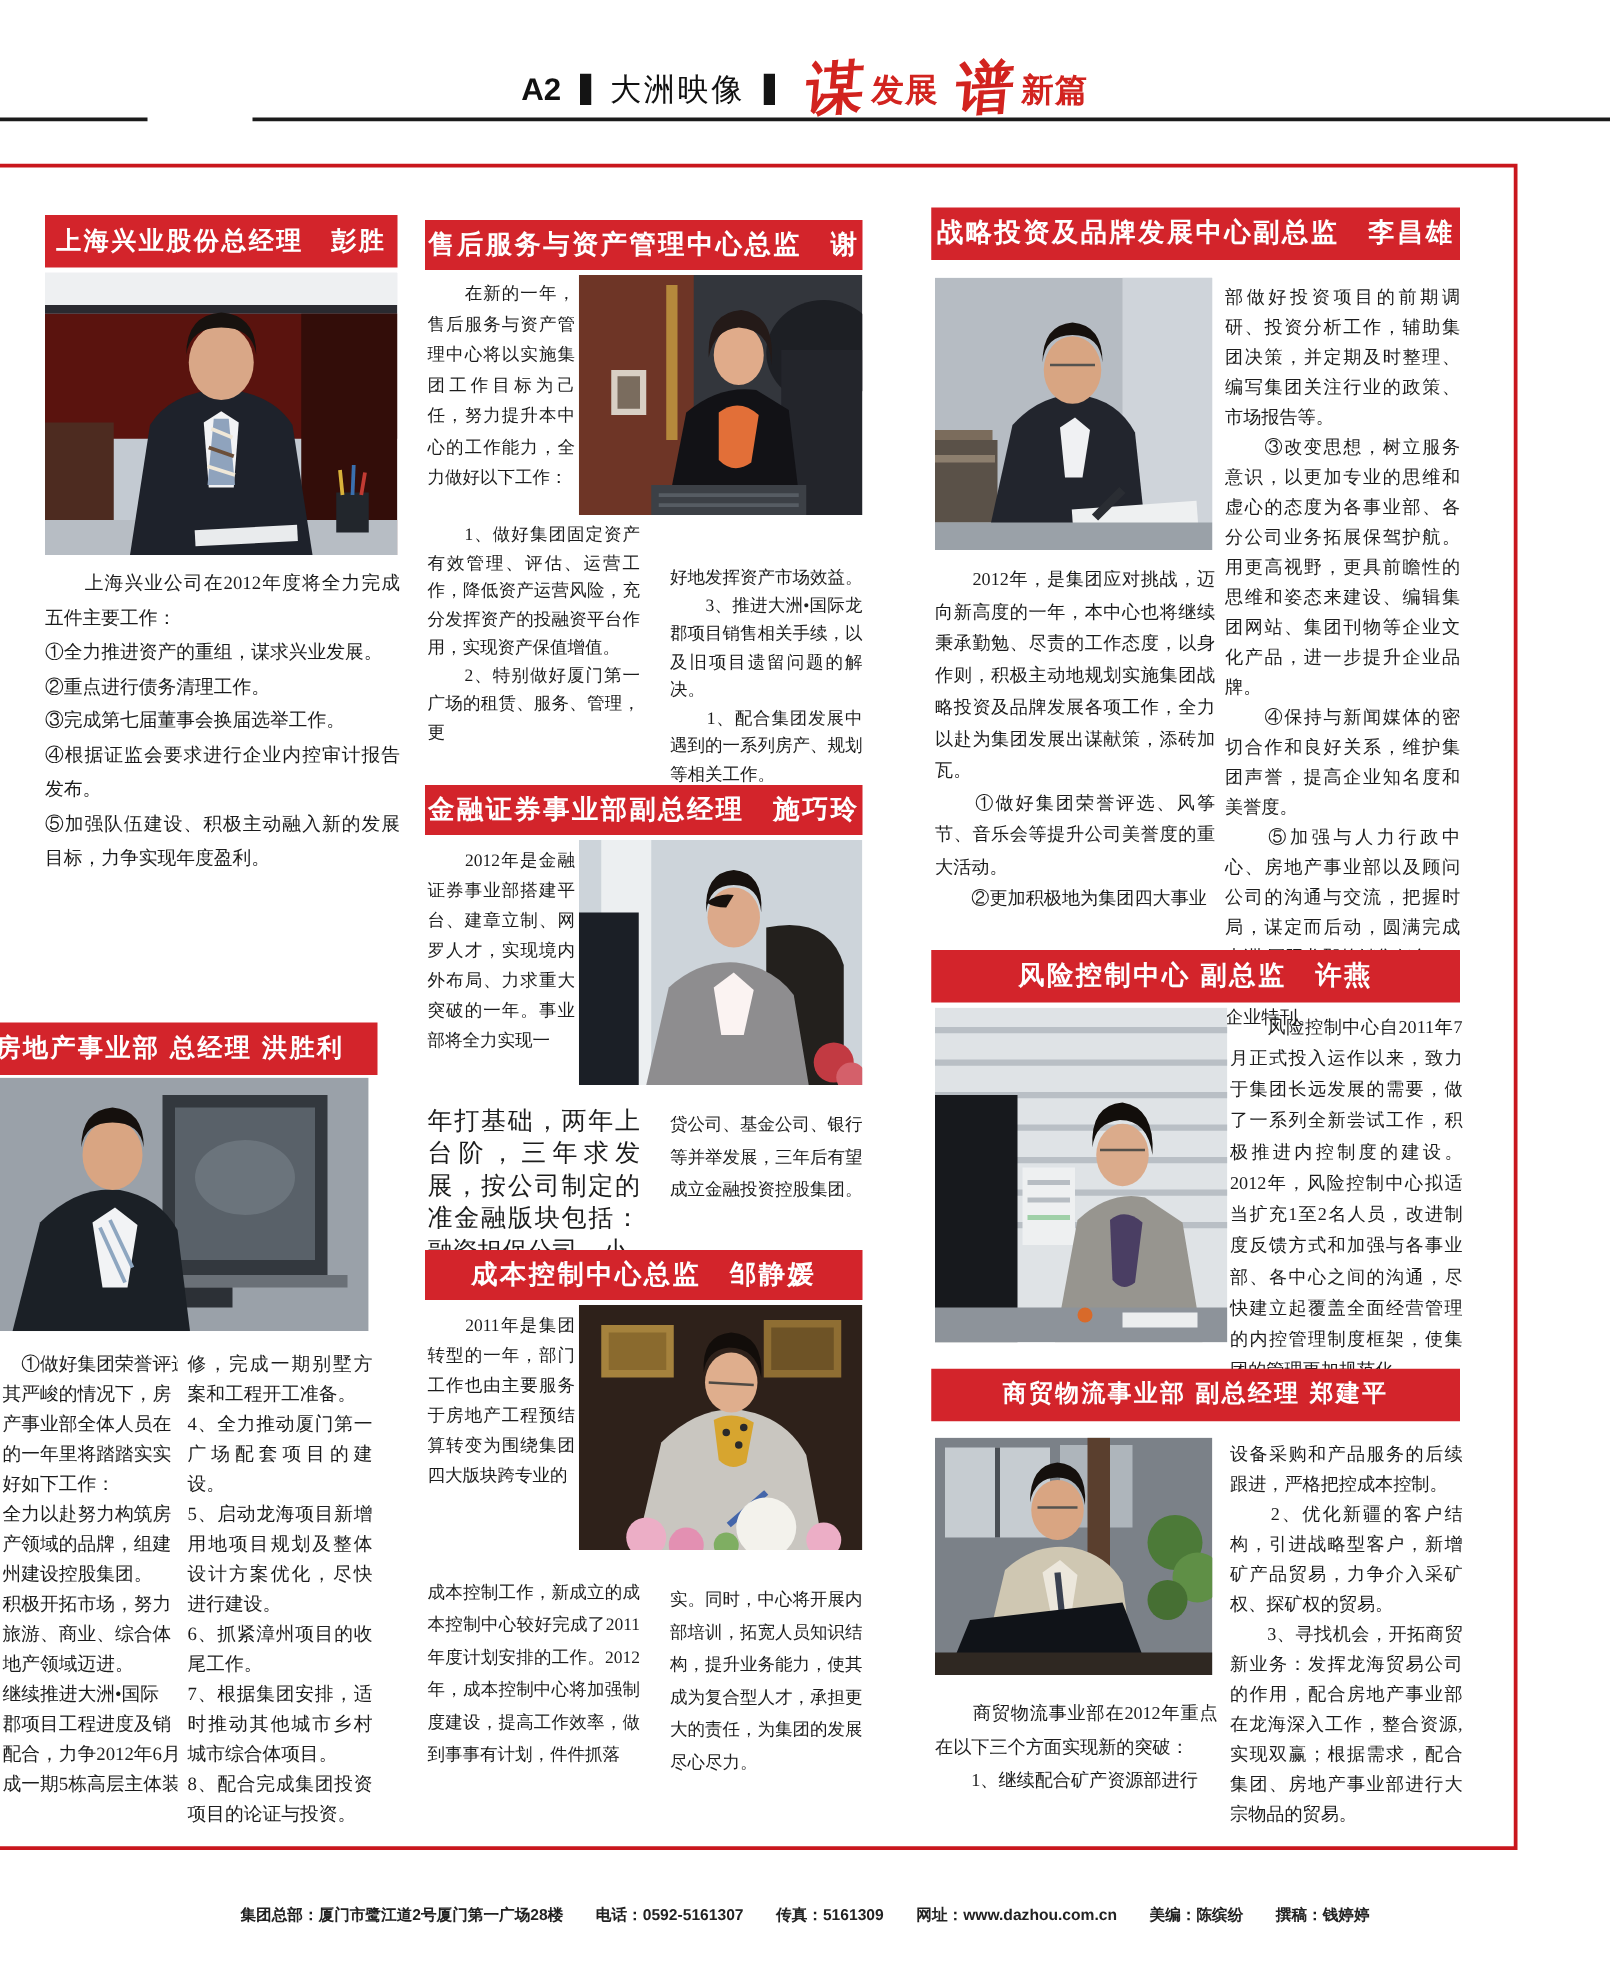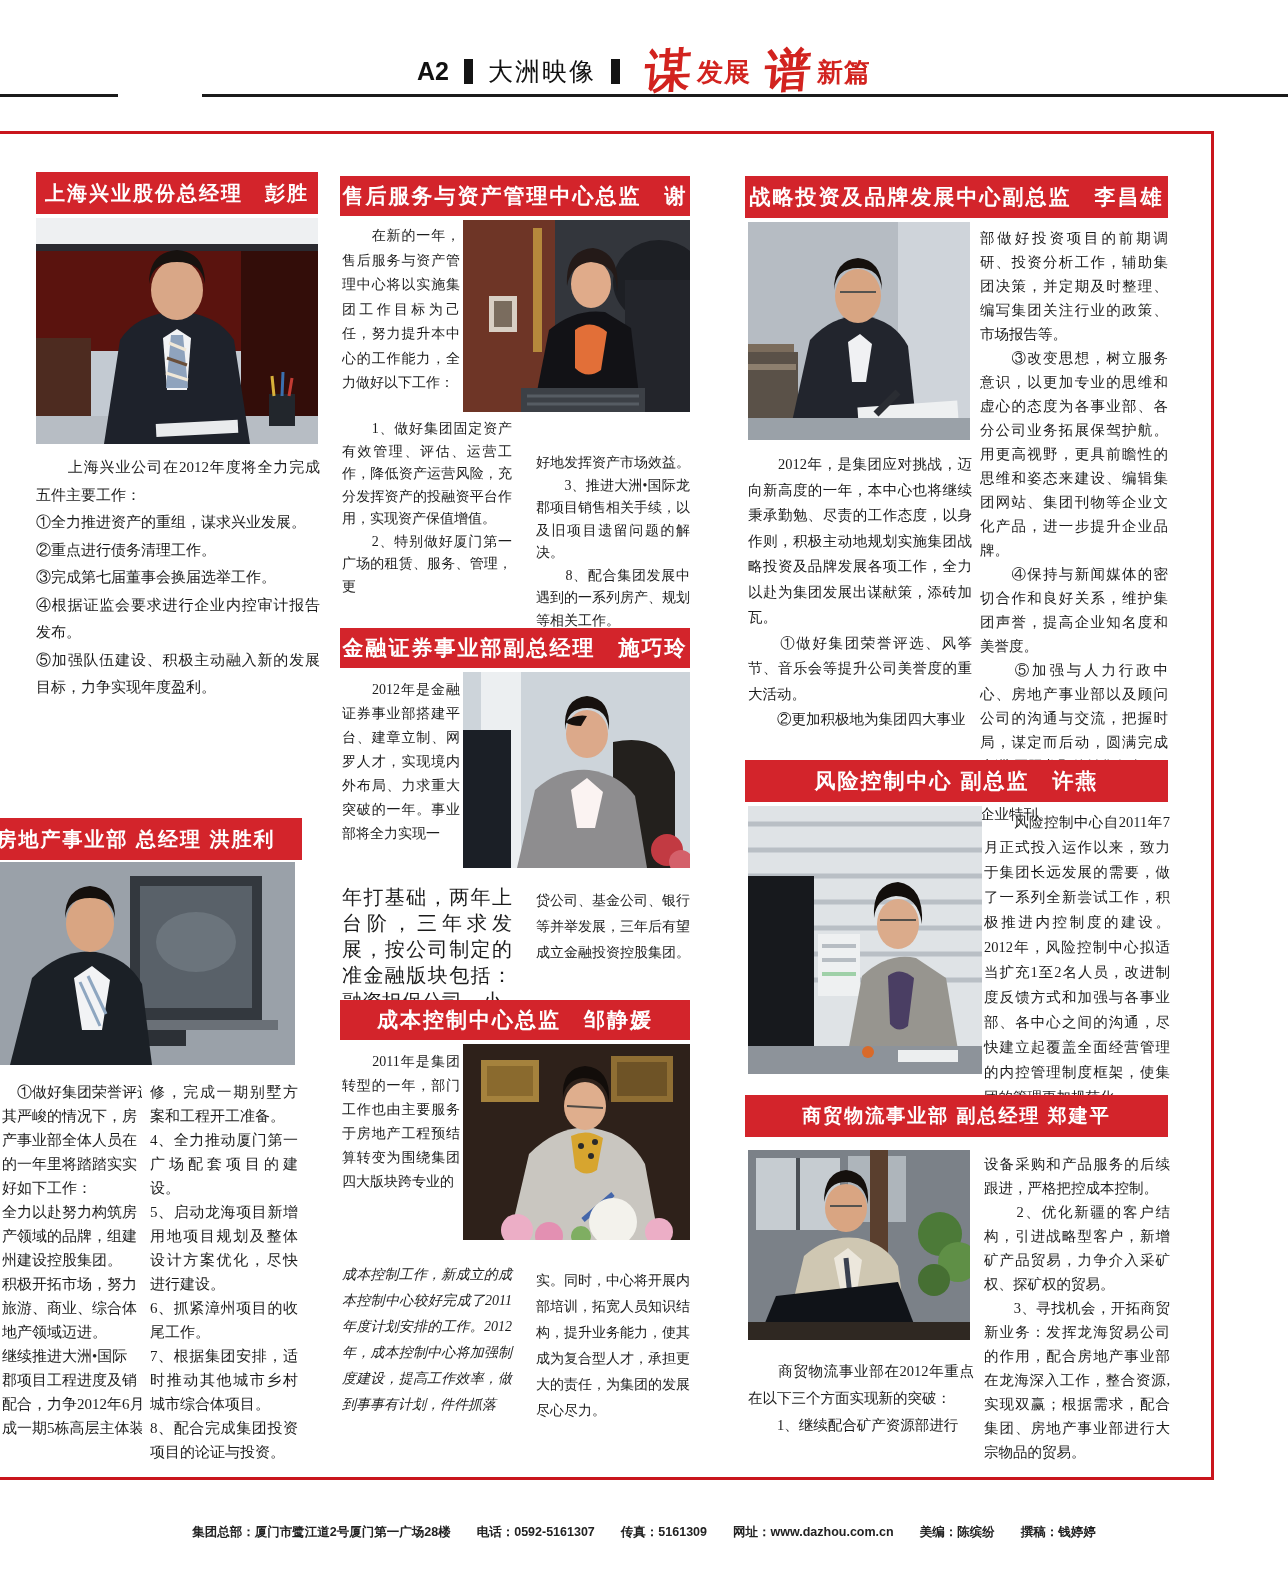--- a/index.html
+++ b/index.html
@@ -104,26 +104,26 @@
     <div class="txt" style="left:342px;top:224px;width:118px;font-size:14px;line-height:24.5px;">
         <p>　　在新的一年，售后服务与资产管理中心将以实施集团工作目标为己任，努力提升本中心的工作能力，全力做好以下工作：</p>
       </div>
     <div class="txt" style="left:342px;top:418px;width:170px;font-size:14px;line-height:22.5px;">
         <p>　　1、做好集团固定资产有效管理、评估、运营工作，降低资产运营风险，充分发挥资产的投融资平台作用，实现资产保值增值。</p>
         <p>　　2、特别做好厦门第一广场的租赁、服务、管理，更</p>
       </div>
     <div class="txt" style="left:536px;top:434px;width:154px;font-size:14px;line-height:22.5px;margin-top:18px;">
         <p>好地发挥资产市场效益。</p>
         <p>　　3、推进大洲•国际龙郡项目销售相关手续，以及旧项目遗留问题的解决。</p>
-        <p>　　8、配合集团发展中遇到的一系列房产、规划等相关工作。</p>
-      </div>
-  </div>
-
-  <div>
-    <div class="bar" style="left:745px;top:176px;width:423px;height:42px;line-height:42px;font-size:21px;">战略投资及品牌发展中心副总监　李昌雄</div>
+        <p>　　1、配合集团发展中遇到的一系列房产、规划等相关工作。</p>
+      </div>
+  </div>
+
+  <div>
+    <div class="bar" style="left:745px;top:166px;width:423px;height:42px;line-height:42px;font-size:21px;">战略投资及品牌发展中心副总监　李昌雄</div>
     <div class="photo" style="left:748px;top:222px;width:222px;height:218px;">
       <svg width="222" height="218" viewBox="0 0 222 218" preserveAspectRatio="none">
         <rect width="222" height="218" fill="#b6bcc3"></rect>
         <rect x="150" width="72" height="218" fill="#cfd4da"></rect>
         <rect x="0" y="130" width="50" height="66" fill="#5a5148"></rect>
         <rect x="0" y="122" width="46" height="8" fill="#7b6c5c"></rect>
         <rect x="0" y="142" width="48" height="6" fill="#8d7f6e"></rect>
         <path d="M40,218 L62,118 Q86,92 116,94 Q146,98 160,124 L170,218 Z" fill="#22252d"></path>
         <polygon points="100,120 112,112 124,122 118,160 104,160" fill="#f0f1f3"></polygon>
         <ellipse cx="110" cy="74" rx="23" ry="27" fill="#d8a582"></ellipse>
@@ -243,21 +243,21 @@
         <circle cx="150" cy="178" r="24" fill="#f3f2ec"></circle>
         <circle cx="54" cy="186" r="16" fill="#ecaec6"></circle>
         <circle cx="86" cy="192" r="14" fill="#e390b2"></circle>
         <circle cx="196" cy="188" r="14" fill="#ecaec6"></circle>
         <circle cx="118" cy="192" r="10" fill="#7fae62"></circle>
       </svg>
     </div>
     <div class="txt" style="left:342px;top:1050px;width:118px;font-size:14px;line-height:24px;">
         <p>　　2011年是集团转型的一年，部门工作也由主要服务于房地产工程预结算转变为围绕集团四大版块跨专业的</p>
       </div>
-    <div class="txt" style="left:342px;top:1262px;width:170px;font-size:14px;line-height:26px;font-style:italic;">
+    <div class="txt" style="left:342px;top:1262px;width:170px;font-size:14px;line-height:26px;">
         <p>成本控制工作，新成立的成本控制中心较好完成了2011年度计划安排的工作。2012年，成本控制中心将加强制度建设，提高工作效率，做到事事有计划，件件抓落</p>
       </div>
     <div class="txt" style="left:536px;top:1268px;width:154px;font-size:14px;line-height:26px;">
         <p>实。同时，中心将开展内部培训，拓宽人员知识结构，提升业务能力，使其成为复合型人才，承担更大的责任，为集团的发展尽心尽力。</p>
       </div>
   </div>
 
   <div>
     <div class="bar" style="left:745px;top:760px;width:423px;height:42px;line-height:42px;font-size:21px;">风险控制中心 副总监　许燕</div>
     <div class="photo" style="left:748px;top:806px;width:234px;height:268px;">

